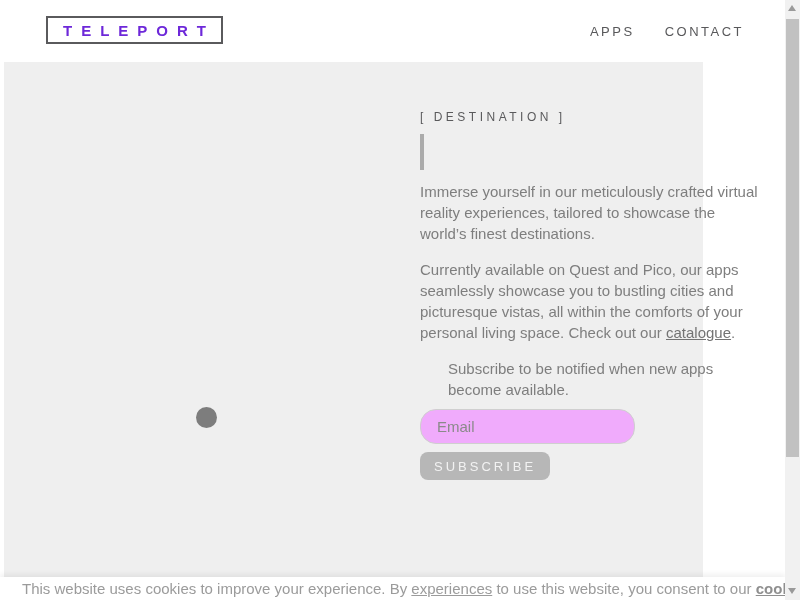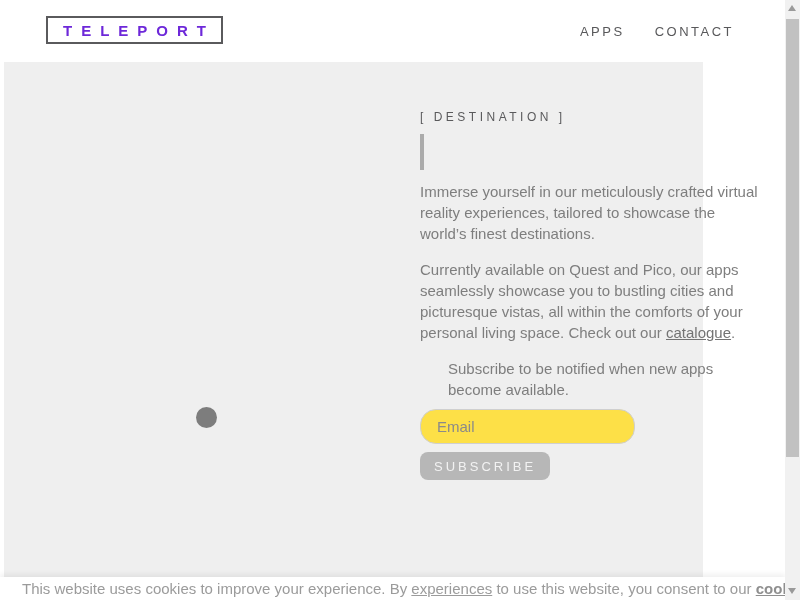--- a/index.html
+++ b/index.html
@@ -20,21 +20,21 @@
     border: 2px solid #5a5a5c; box-sizing: border-box;
     display: flex; align-items: center; justify-content: center;
     cursor: pointer;
   }
   .logo-text {
     font-family: "Liberation Sans", sans-serif;
     font-size: 15px; font-weight: bold; color: #6d28d9;
     letter-spacing: 9px; text-indent: 9px; white-space: nowrap;
   }
   .nav {
-    position: absolute; right: 51px; top: 0; height: 62px;
+    position: absolute; right: 41px; top: 0; height: 62px;
     display: flex; align-items: center; gap: 30px;
   }
   .nav-item {
     font-size: 13px; color: #58585a; letter-spacing: 2.5px;
     cursor: pointer; white-space: nowrap;
   }
 
   
   .main {
     position: absolute; top: 62px; left: 4px; width: 699px; height: 515px;
@@ -60,21 +60,21 @@
   }
   .p1 { margin-top: 11px; }
   .p2 { margin-top: 15px; }
   .p3 { margin-top: 15px; margin-left: 28px; }
   .inline-link {
     color: #737373; text-decoration: underline; cursor: pointer;
   }
   .email-input {
     display: block; margin-top: 9px; width: 215px; height: 35px;
     box-sizing: border-box; border: 1px solid #cfcfcf; border-radius: 16px;
-    background: #fde047; padding: 0 16px;
+    background: #f0abfc; padding: 0 16px;
     font-family: "Liberation Sans", sans-serif; font-size: 15px; color: #555555;
     outline: none;
   }
   .email-input::placeholder { color: #8a8a8a; opacity: 1; }
   .subscribe-btn {
     display: block; margin-top: 8px; height: 28px; padding: 0 14px;
     border: none; border-radius: 8px; background: #b7b7b7;
     font-family: Liberation Sans, sans-serif; font-size: 13px;
     color: #f2f2f2; letter-spacing: 3px; cursor: pointer;
   }

